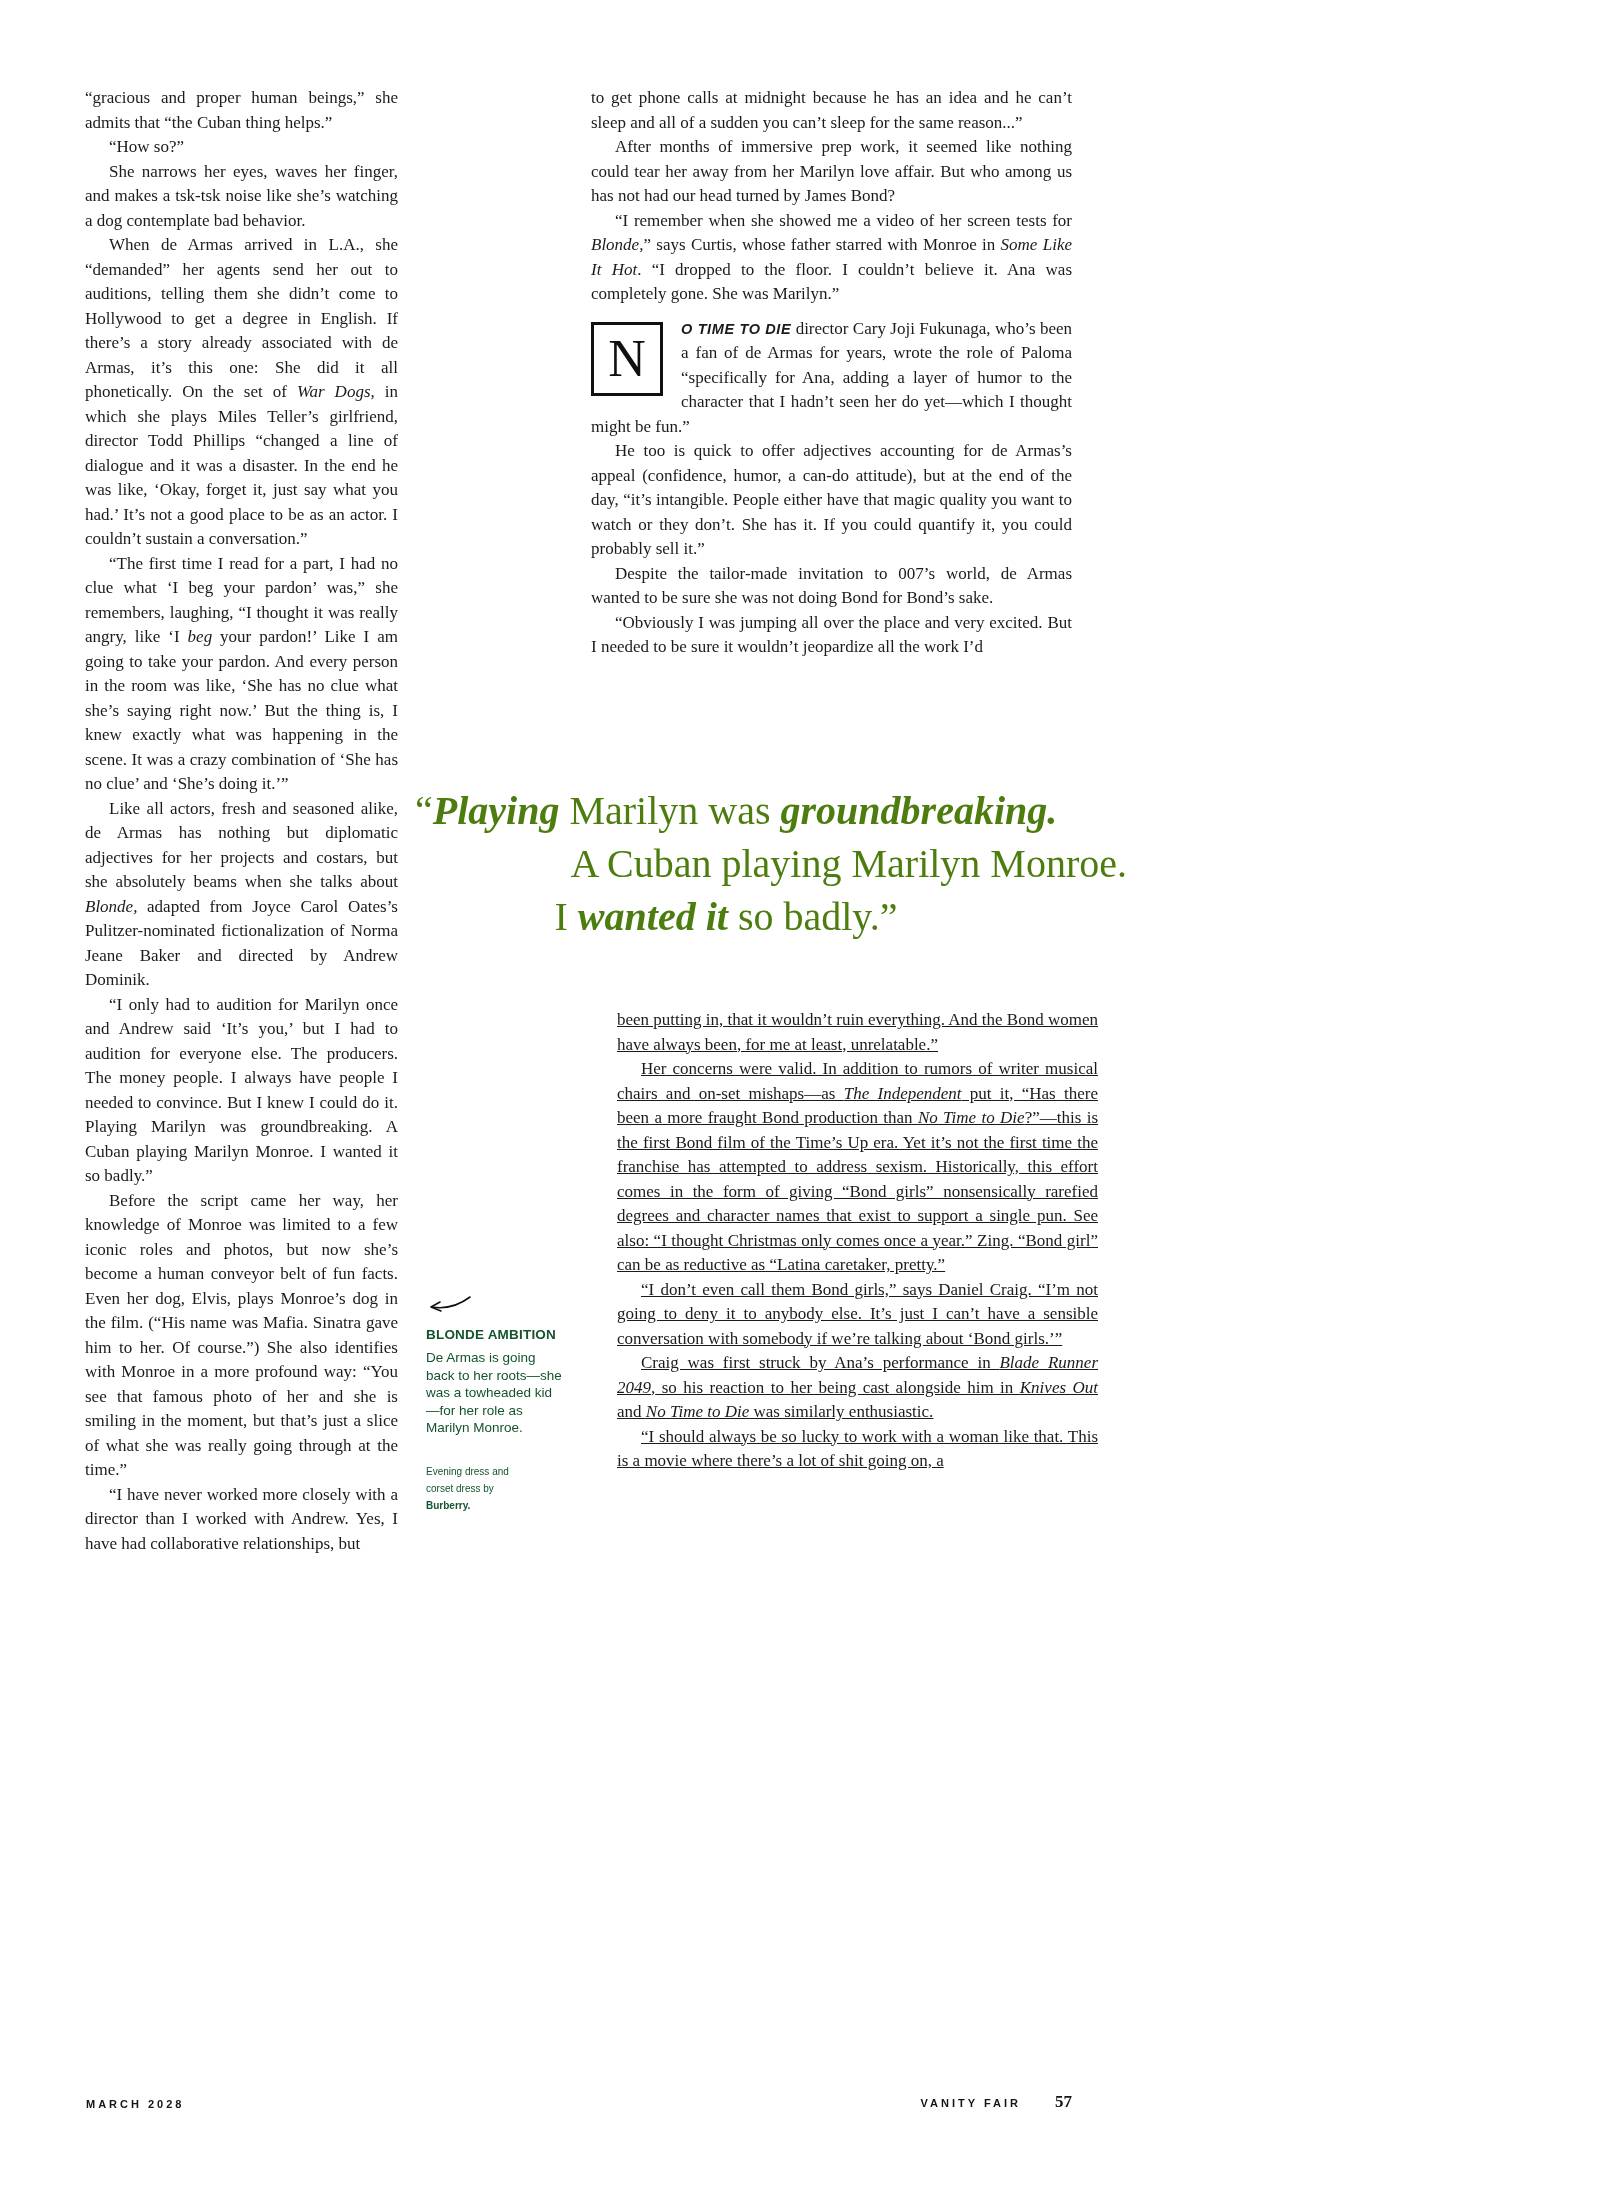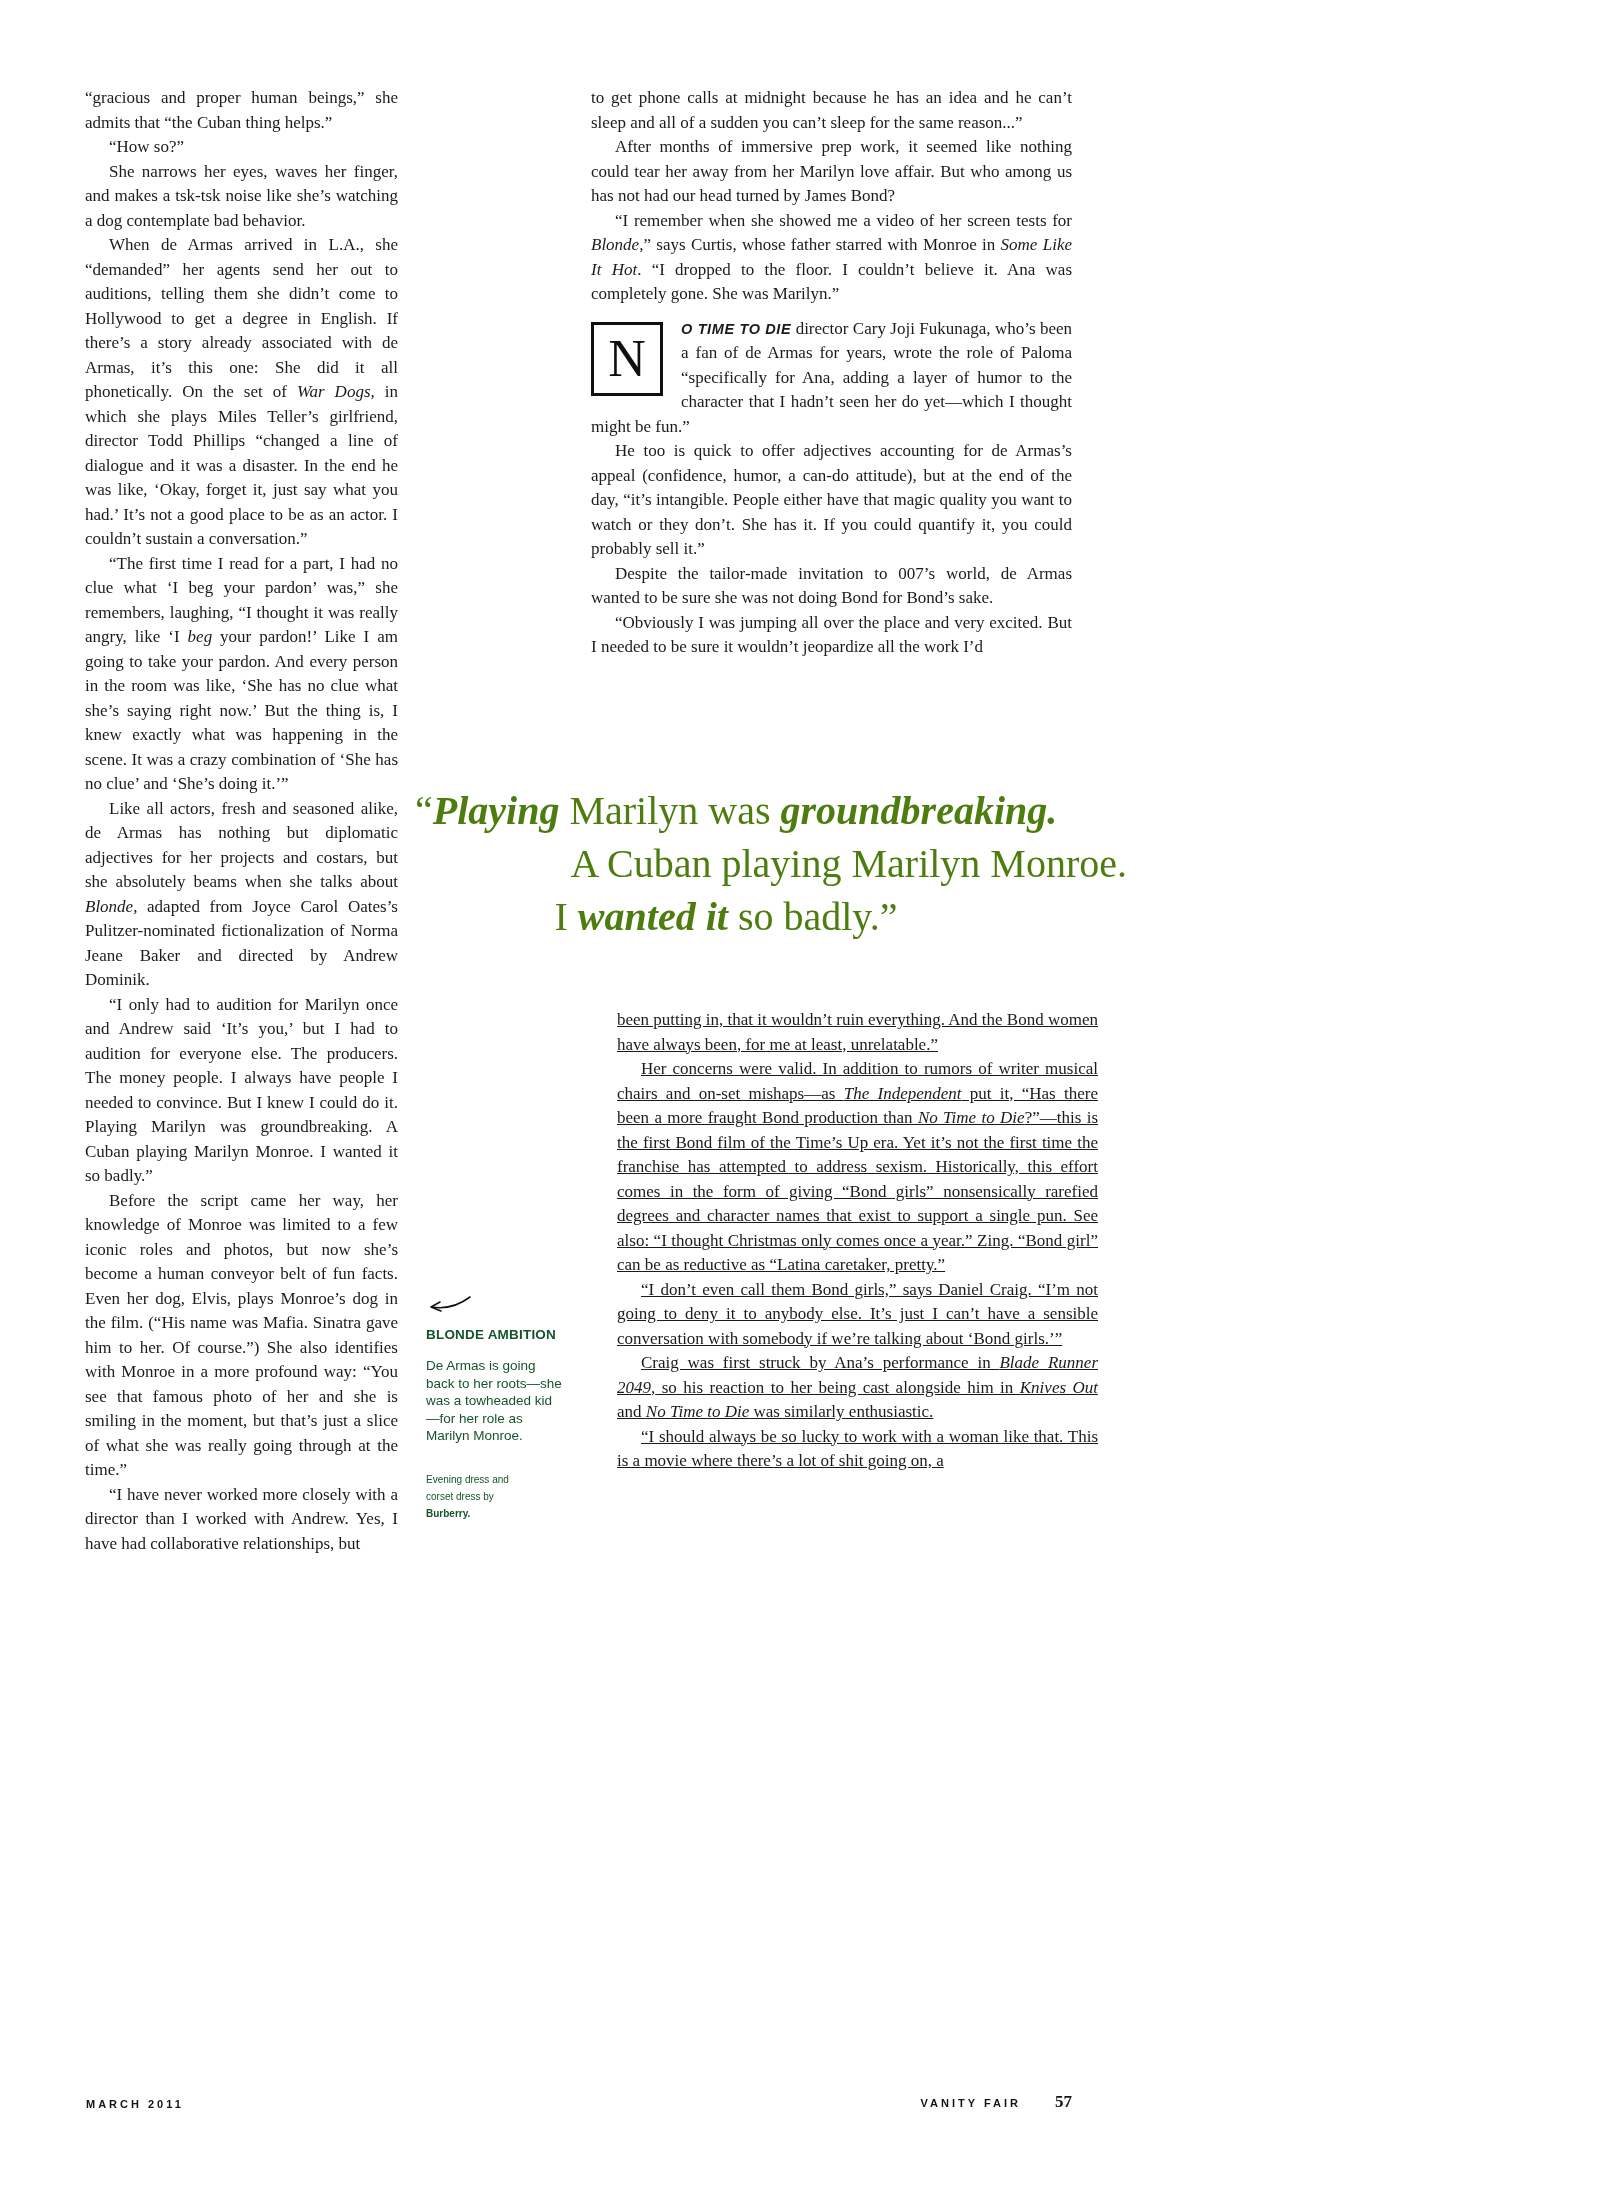--- a/index.html
+++ b/index.html
@@ -41,21 +41,21 @@
   .pq-l3 { text-align:center; padding-right:90px; }
   .pull-quote .it { font-style:italic; }
   .pull-quote .bd { font-weight:700; }
   
   .caption {
     position:absolute; left:426px; top:1294px; width:136px;
     font-family:"Liberation Sans", sans-serif; color:#14532d;
   }
   .cap-arrow { margin:0 0 8px 2px; }
   .cap-head { font-weight:700; font-size:13.5px; line-height:17px; letter-spacing:0.2px; }
-  .cap-body { font-size:13.5px; line-height:17.5px; margin-top:14px; }
+  .cap-body { font-size:13.5px; line-height:17.5px; margin-top:6px; }
   .cap-credit { font-size:10px; line-height:17px; margin-top:26px; width:110px; }
   
   .footer-issue {
     position:absolute; left:86px; top:2098px;
     font-family:"Liberation Sans", sans-serif; font-weight:700;
     font-size:11px; letter-spacing:3px; color:#141414;
   }
   .footer-right {
     position:absolute; left:591px; top:2092px; width:481px;
     display:flex; justify-content:flex-end; align-items:baseline; gap:34px;
@@ -116,19 +116,19 @@
       <svg width="44" height="20" viewBox="0 0 44 20" aria-hidden="true">
         <path d="M42 3 C 30 12, 16 15, 4 13" fill="none" stroke="#111" stroke-width="1.6" stroke-linecap="round"></path>
         <path d="M12 8 L3 13 L13 17" fill="none" stroke="#111" stroke-width="1.6" stroke-linecap="round" stroke-linejoin="round"></path>
       </svg>
     </div>
     <div class="cap-head">BLONDE AMBITION</div>
     <div class="cap-body">De Armas is going back to her roots—she was a towheaded kid—for her role as Marilyn Monroe.</div>
     <div class="cap-credit"><span>Evening dress and corset dress by </span><span class="bd">Burberry.</span></div>
   </div>
 
-  <div class="footer-issue">MARCH 2011</div>
+  <div class="footer-issue">MARCH 2028</div>
   <div class="footer-right">
     <span class="footer-brand">VANITY FAIR</span>
     <span class="footer-page">57</span>
   </div>
 
 </div>
 
 </body></html>

